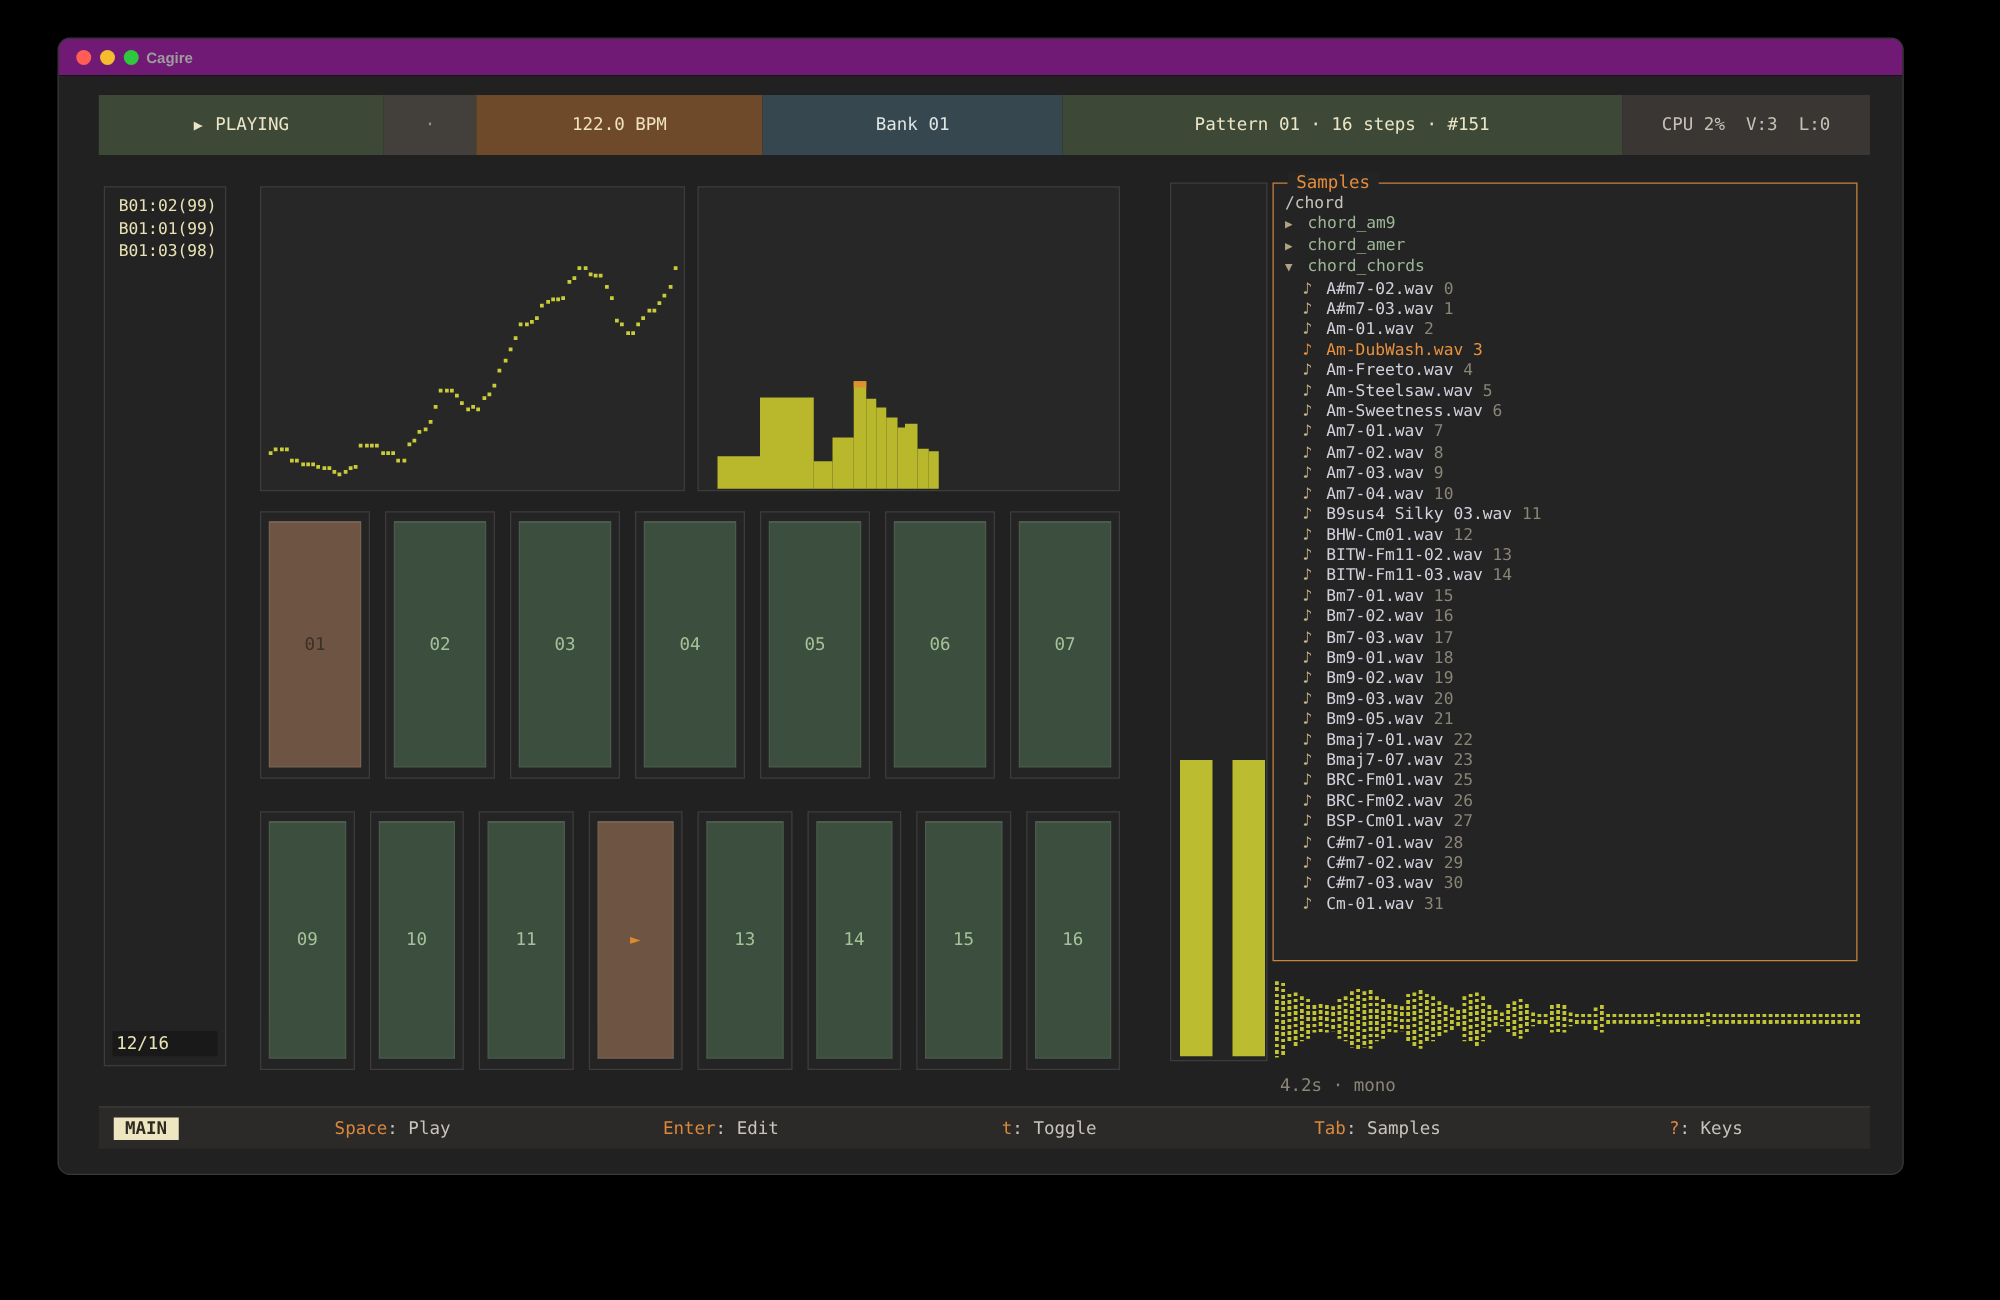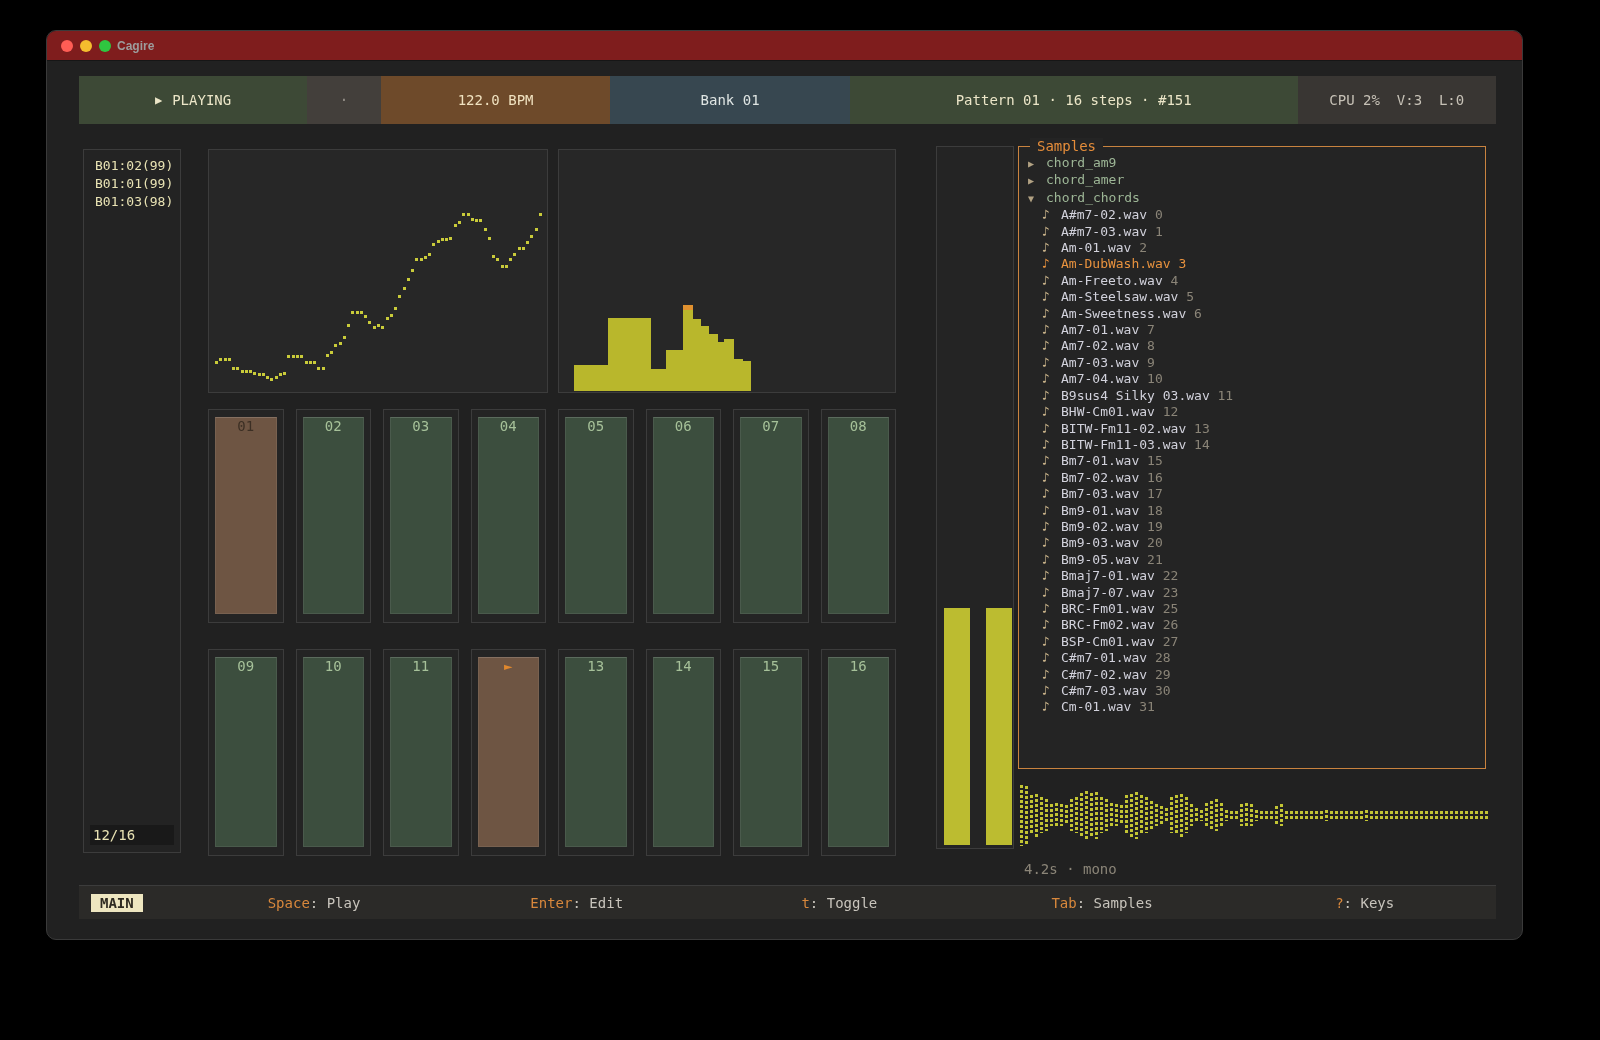--- a/index.html
+++ b/index.html
@@ -2,21 +2,21 @@
 <html><head>
 <meta charset="utf-8">
 <style>
   * { margin:0; padding:0; box-sizing:border-box; }
   html,body { width:1600px; height:1040px; background:#000; overflow:hidden;
               font-family:"DejaVu Sans Mono", monospace; }
   #window { position:absolute; left:46px; top:30px; width:1477px; height:910px;
             background:#212121; border-radius:10px; overflow:hidden;
             box-shadow:0 18px 50px rgba(0,0,0,.7); border:1px solid #3a3a3a; }
   
-  #titlebar { position:relative; height:30px; background:#7f1d1d; border-bottom:1px solid #161616; }
+  #titlebar { position:relative; height:30px; background:#701a75; border-bottom:1px solid #161616; }
   .tl { position:absolute; top:9px; width:12px; height:12px; border-radius:50%; }
   #tl-red { left:14px; background:#ff5d55; }
   #tl-yellow { left:33px; background:#f5bd2e; }
   #tl-green { left:52px; background:#2fc640; }
   #win-title { position:absolute; left:70px; top:8px; font:bold 12px "Liberation Sans",sans-serif; color:#9d9d9d; }
   
   #status-bar { position:absolute; left:32px; top:45px; width:1417px; height:48px; display:flex; font-size:14px; }
   .seg { display:flex; align-items:center; justify-content:center; white-space:pre; }
   #seg-playing { flex:0 0 16.1%; background:#3d4936; color:#ece6c8; }
   #seg-playing .play-tri { color:#ece6c8; margin-right:10px; font-size:12px; }
@@ -35,21 +35,21 @@
   #chart-line { left:161px; top:118px; width:340px; height:244px; }
   #chart-hist { left:511px; top:118px; width:338px; height:244px; }
   .dot { position:absolute; width:3px; height:3px; background:#c9cb3a; }
   .hbar { position:absolute; bottom:1px; background:#b9b72c; }
   .hcap { position:absolute; top:0; left:0; right:0; height:5px; background:#e0912f; }
   
   .pad-row { position:absolute; left:161px; width:688px; display:flex; gap:12px; }
   #pad-row-1 { top:378px; height:214px; }
   #pad-row-2 { top:618px; height:207px; }
   .pad { flex:1; background:#242424; border:1px solid #3c3c3c; padding:7px 6px 8px 6px; }
-  .pad-fill { width:100%; height:100%; display:flex; justify-content:center;
+  .pad-fill { width:100%; height:100%; display:flex; align-items:center; justify-content:center;
               font-size:14px; border:1px solid rgba(255,255,255,.07); border-top:1px solid rgba(255,255,255,.16); }
   .pad-green { background:#3c4e3e; color:#a6c199; }
   .pad-brown { background:#6e5543; color:#3c2f24; }
   .pad-playing-glyph { color:#e0882e; font-size:14px; }
   
   #meters { left:889px; top:115px; width:78px; height:703px; background:#242424; }
   .meter-bar { position:absolute; bottom:3px; width:26px; background:#bcbc30; }
   
   #samples { position:absolute; left:971px; top:115px; width:468px; height:623px;
              border:1px solid #c9833f; background:#242424; }
@@ -233,25 +233,20 @@
       <div class="pad">
         <div class="pad-fill pad-green">
           <span>06</span>
         </div>
       </div>
       <div class="pad">
         <div class="pad-fill pad-green">
           <span>07</span>
         </div>
       </div>
-      <div class="pad">
-        <div class="pad-fill pad-green">
-          <span>08</span>
-        </div>
-      </div>
     </div>
   <div class="pad-row" id="pad-row-2">
       <div class="pad">
         <div class="pad-fill pad-green">
           <span>09</span>
         </div>
       </div>
       <div class="pad">
         <div class="pad-fill pad-green">
           <span>10</span>
@@ -290,20 +285,21 @@
     </div>
 
   <div class="panel" id="meters">
       <div class="meter-bar" style="left: 7px; height: 237px;"></div>
       <div class="meter-bar" style="left: 49px; height: 237px;"></div>
     </div>
 
   <div id="samples">
     <div id="samples-title">Samples</div>
     <div id="samples-body">
+      <div class="tree-path">/chord</div>
       <div id="samples-rows">
           <div class="tree-folder"><span class="arrow">▶</span><span class="fname">chord_am9</span></div>
           <div class="tree-folder"><span class="arrow">▶</span><span class="fname">chord_amer</span></div>
           <div class="tree-folder"><span class="arrow">▼</span><span class="fname">chord_chords</span></div>
           <div class="tree-file"><span class="note">♪</span><span class="fname">A#m7-02.wav </span><span class="fidx">0</span></div>
           <div class="tree-file"><span class="note">♪</span><span class="fname">A#m7-03.wav </span><span class="fidx">1</span></div>
           <div class="tree-file"><span class="note">♪</span><span class="fname">Am-01.wav </span><span class="fidx">2</span></div>
           <div class="tree-file selected"><span class="note">♪</span><span class="fname">Am-DubWash.wav </span><span class="fidx">3</span></div>
           <div class="tree-file"><span class="note">♪</span><span class="fname">Am-Freeto.wav </span><span class="fidx">4</span></div>
           <div class="tree-file"><span class="note">♪</span><span class="fname">Am-Steelsaw.wav </span><span class="fidx">5</span></div>

